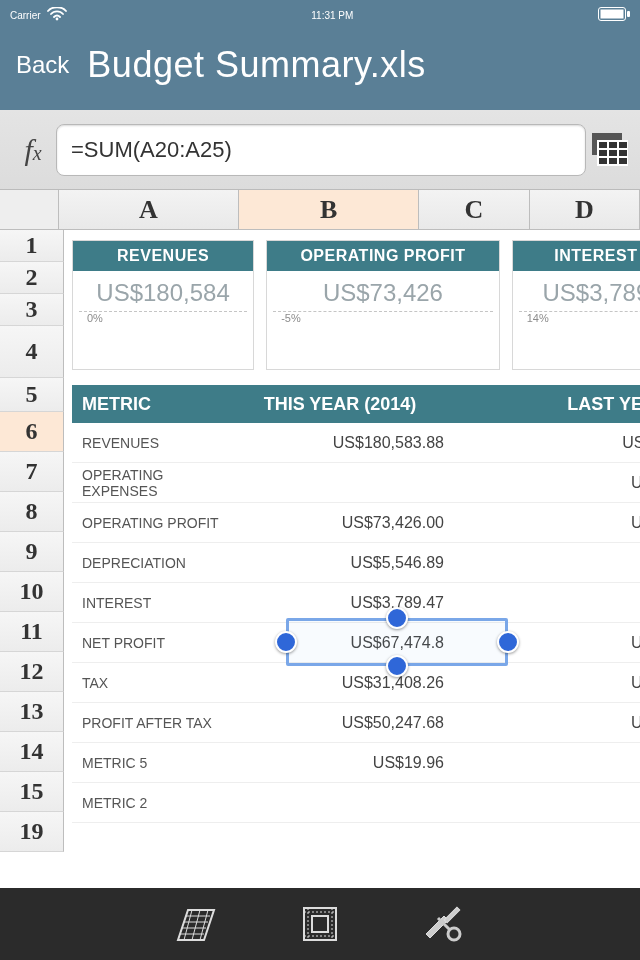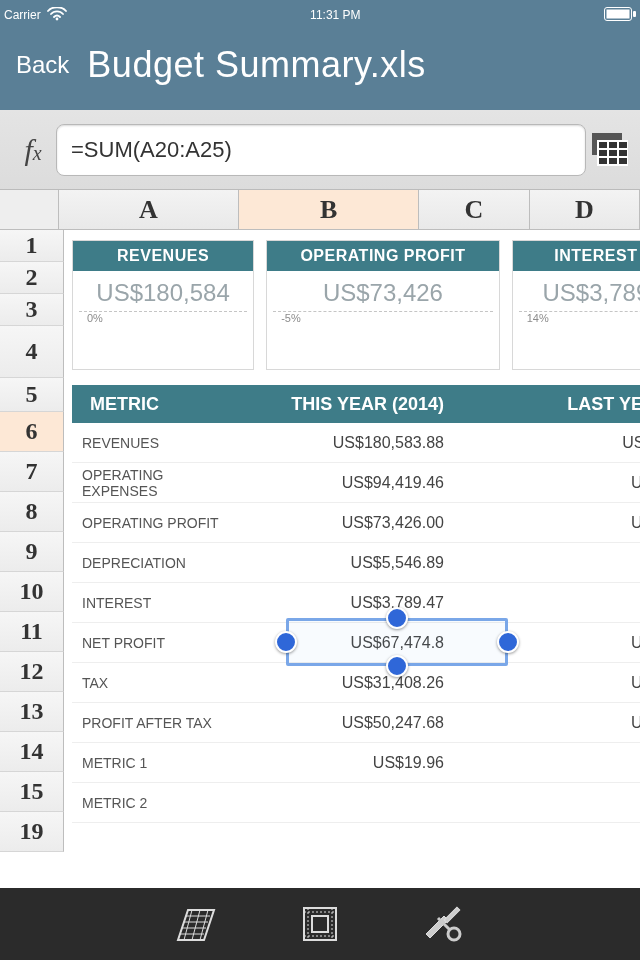--- a/index.html
+++ b/index.html
@@ -1,20 +1,20 @@
 <!DOCTYPE html>
 <html><head>
 <meta charset="utf-8">
 <style>
   * { box-sizing: border-box; margin: 0; padding: 0; }
   html, body { width: 640px; height: 960px; overflow: hidden; font-family: -apple-system, "Helvetica Neue", Arial, sans-serif; }
   body { background: #fff; display: flex; flex-direction: column; }
 
   
-  .status-bar { height: 30px; background: #5a7f96; color: #fff; display: flex; align-items: center; justify-content: space-between; padding: 0 4px; font-size: 12px; }
+  .status-bar { height: 30px; background: #5a7f96; color: #fff; display: flex; align-items: center; justify-content: space-between; padding: 0 10px; font-size: 10px; }
   .status-left, .status-right { display: flex; align-items: center; gap: 6px; }
   .status-center { font-weight: 500; }
 
   
   .nav-header { height: 80px; background: #5a7f96; color: #fff; display: flex; align-items: center; padding: 0 16px 10px 16px; }
   .back-btn { font-size: 24px; font-weight: 300; margin-right: 18px; cursor: pointer; }
   .page-title { font-size: 36px; font-weight: 400; letter-spacing: 0.5px; }
 
   
   .formula-bar { height: 80px; background: linear-gradient(#e4e4e4,#dcdcdc); border-bottom: 1px solid #bbb; display: flex; align-items: center; padding: 0 10px; }
@@ -42,22 +42,22 @@
   .cards-row { position:absolute; top:10px; left:8px; right:-40px; height:130px; display:flex; gap:12px;}
   .card { background:#fff; border:1px solid #d8d8d8; display:flex; flex-direction:column; }
   .card-h { background:#3e7c88; color:#fff; text-align:center; font-weight:700; font-size:16px; letter-spacing:0.5px; padding:6px 4px;}
   .card-val { color:#9aa5aa; font-size:24px; font-weight:400; text-align:center; padding:8px 4px 2px;}
   .card-sub { font-size:11px; color:#8c8c8c; padding:0 8px; border-top:1px dashed #c5c5c5; margin:2px 6px 0 6px;}
   .card1{width:184px;} .card2{width:236px;} .card3{width:170px;}
 
   
   .dtable { position:absolute; top:155px; left:8px; right:-40px;}
   .dhead { display:flex; background:#3e7c88; color:#fff; font-weight:700; font-size:18px; height:38px; align-items:center;}
-  .dh-metric{ width:164px; padding-left:18px;}
-  .dh-this{ width:218px; text-align:right; padding-right:10px;}
+  .dh-metric{ width:164px; padding-left:10px;}
+  .dh-this{ width:218px; text-align:center; padding-right:10px;}
   .dh-last{ flex:1; text-align:right; padding-left:20px;}
   .drow{ display:flex; height:40px; align-items:center; border-bottom:1px solid #eee; font-size:16px; color:#444;}
   .dc-metric{ width:164px; padding-left:10px; font-weight:500; font-size:14px; color:#555;}
   .dc-this{ width:218px; text-align:right; padding-right:10px;}
   .dc-last{ flex:1; text-align:right; padding-left:20px; white-space:nowrap;}
 
   
   .selection { position:absolute; border:3px solid #7aa7e8; background:rgba(122,167,232,.05); border-radius:2px;}
   .sel-dot { position:absolute; width:22px; height:22px; background:#2f67d8; border:2px solid #fff; border-radius:50%; box-shadow:0 1px 3px rgba(0,0,0,.4);}
 
@@ -169,21 +169,20 @@
       </div>
       <div id="tableRows">
           <div class="drow">
             <div class="dc-metric">REVENUES</div>
             <div class="dc-this">US$180,583.88</div>
             <div style="width:14px"></div>
             <div class="dc-last">US$180</div>
           </div>
           <div class="drow">
             <div class="dc-metric">OPERATING EXPENSES</div>
-            <div class="dc-this">US$94,419.46</div>
             <div style="width:14px"></div>
             <div class="dc-last">US$80</div>
           </div>
           <div class="drow">
             <div class="dc-metric">OPERATING PROFIT</div>
             <div class="dc-this">US$73,426.00</div>
             <div style="width:14px"></div>
             <div class="dc-last">US$77</div>
           </div>
           <div class="drow">
@@ -210,21 +209,21 @@
             <div style="width:14px"></div>
             <div class="dc-last">US$29</div>
           </div>
           <div class="drow">
             <div class="dc-metric">PROFIT AFTER TAX</div>
             <div class="dc-this">US$50,247.68</div>
             <div style="width:14px"></div>
             <div class="dc-last">US$42</div>
           </div>
           <div class="drow">
-            <div class="dc-metric">METRIC 1</div>
+            <div class="dc-metric">METRIC 5</div>
             <div class="dc-this">US$19.96</div>
             <div style="width:14px"></div>
             <div class="dc-last">US</div>
           </div>
           <div class="drow">
             <div class="dc-metric">METRIC 2</div>
             <div style="width:14px"></div>
             <div class="dc-last">US</div>
           </div>
         </div>

